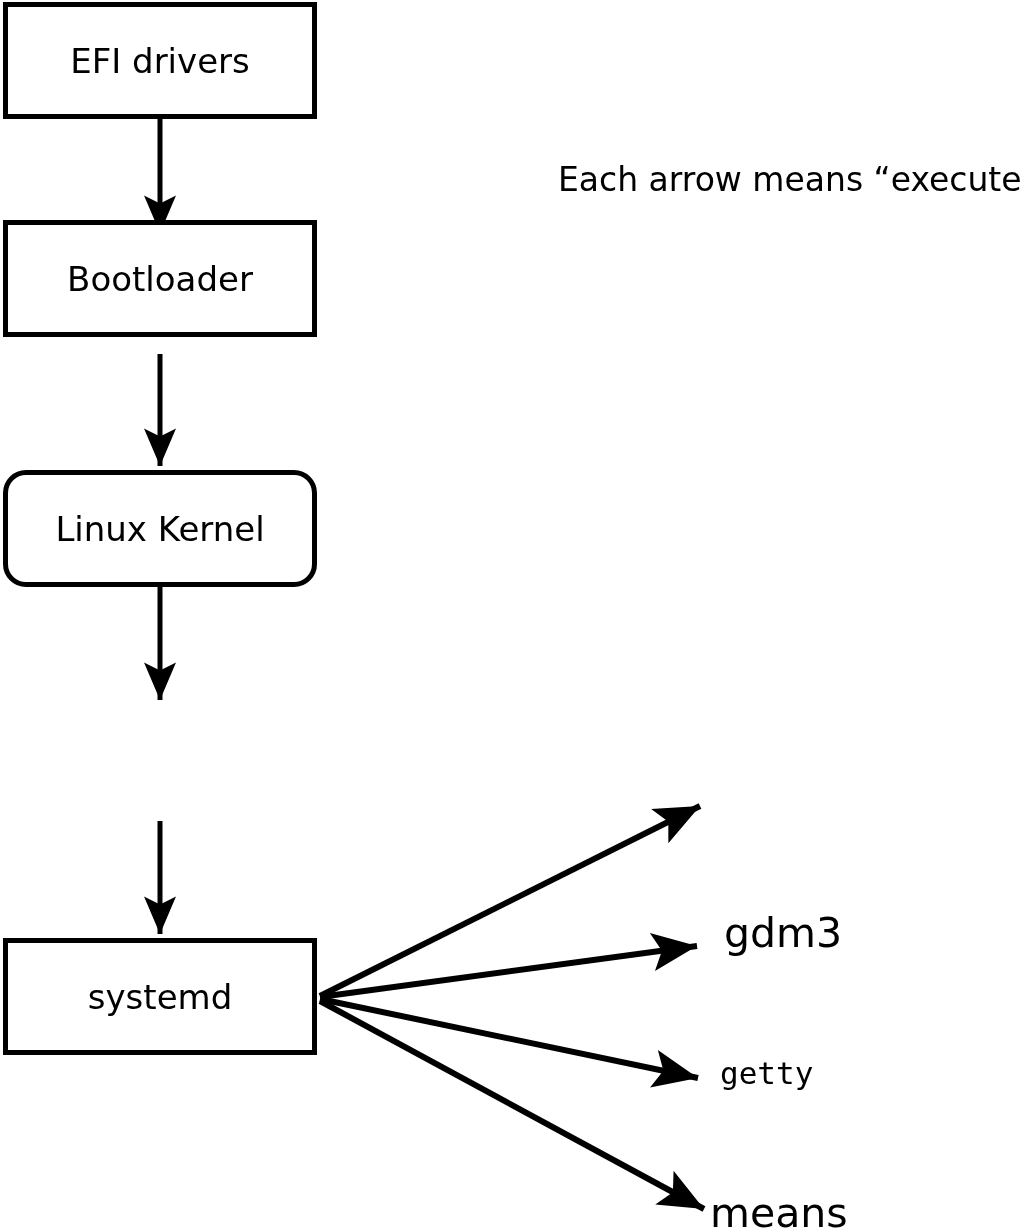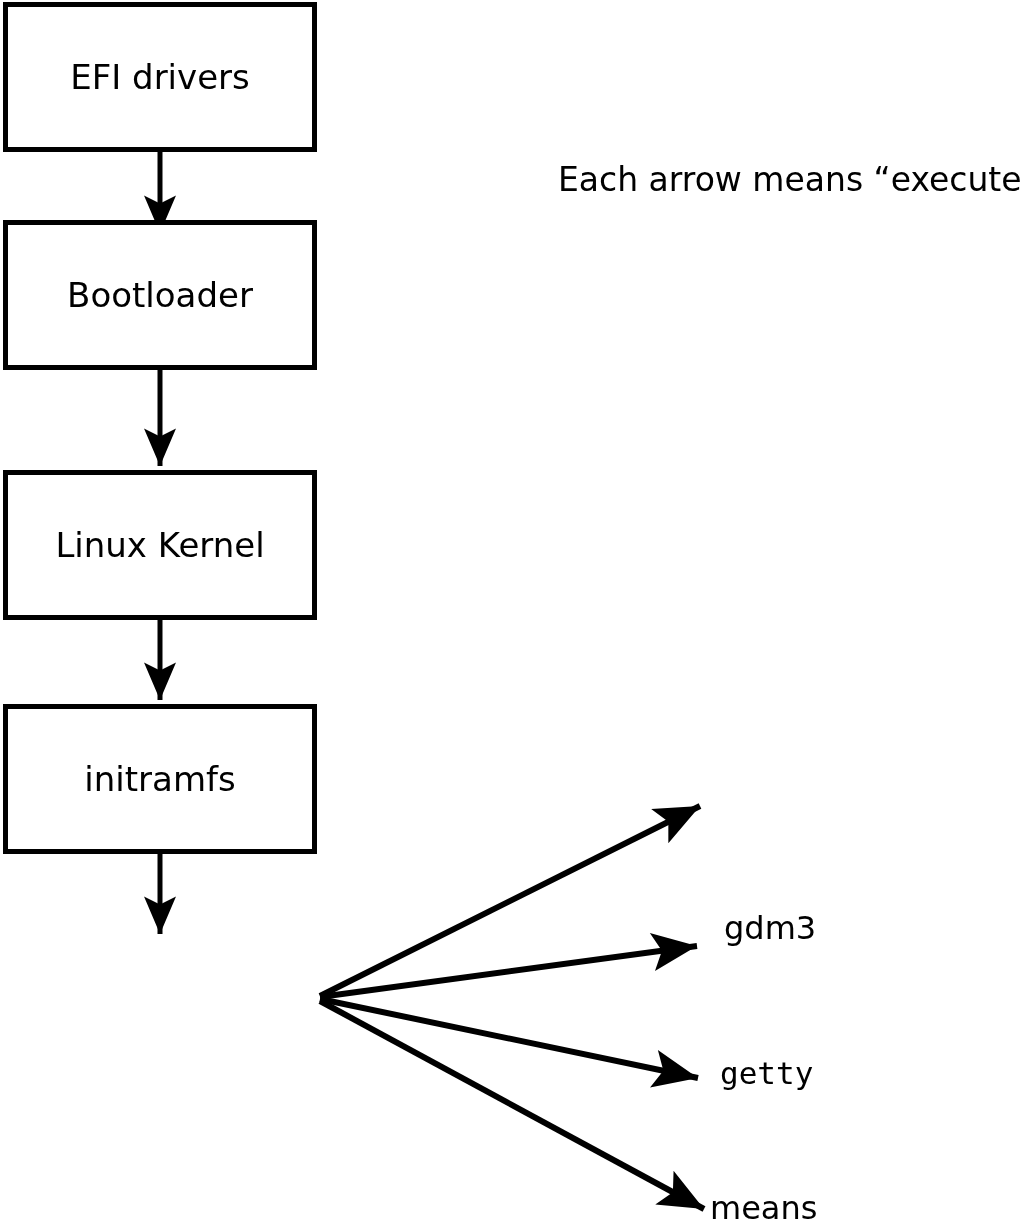--- a/index.html
+++ b/index.html
@@ -20,49 +20,49 @@
     position: absolute;
     left: 0;
     top: 0;
     width: 1023px;
     height: 1230px;
   }
   .node-box {
     position: absolute;
     left: 3px;
     width: 314px;
-    height: 150px;
+    height: 117px;
     box-sizing: border-box;
     border: 5px solid #000000;
     background: #ffffff;
     display: flex;
     align-items: center;
     justify-content: center;
     font-size: 34px;
     line-height: 1;
     white-space: nowrap;
   }
   .box-efi        { top: 2px; }
   .box-bootloader { top: 220px; }
-  .box-kernel     { top: 470px; }
+  .box-kernel     { top: 470px; border-radius: 23px; }
   .box-initramfs  { top: 704px; }
   .box-systemd    { top: 938px; }
 
   .target-label {
     position: absolute;
     line-height: 1.15;
     white-space: nowrap;
   }
   .mono {
     font-family: "DejaVu Sans Mono", monospace;
     font-size: 31px;
   }
   .sans {
     font-family: "DejaVu Sans", sans-serif;
-    font-size: 32px;
+    font-size: 41px;
   }
   .t-journal { left: 722px; top: 772px; }
   .t-gdm3    { left: 724px; top: 910px; }
   .t-getty   { left: 720px; top: 1056px; }
   .t-sshd    { left: 710px; top: 1190px; }
 
   .legend-note {
     position: absolute;
     left: 558px;
     top: 162px;
@@ -100,22 +100,22 @@
 
   <div class="node-box box-efi">
     <span>EFI drivers</span>
   </div>
   <div class="node-box box-bootloader">
     <span>Bootloader</span>
   </div>
   <div class="node-box box-kernel">
     <span>Linux Kernel</span>
   </div>
-  <div class="node-box box-initramfs">
-    <span>initramfs</span>
+  <div class="node-box box-systemd">
+    <span>systemd</span>
   </div>
 
   <div class="target-label sans t-gdm3">gdm3</div>
   <div class="target-label mono t-getty">getty</div>
   <div class="target-label sans t-sshd">means</div>
 
   <div class="legend-note">Each arrow means “executes”.</div>
 
 </div>
 

